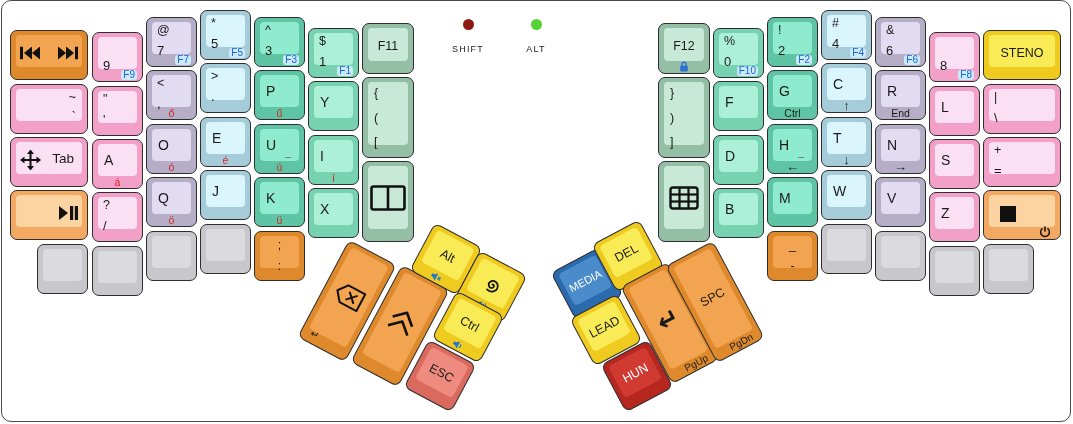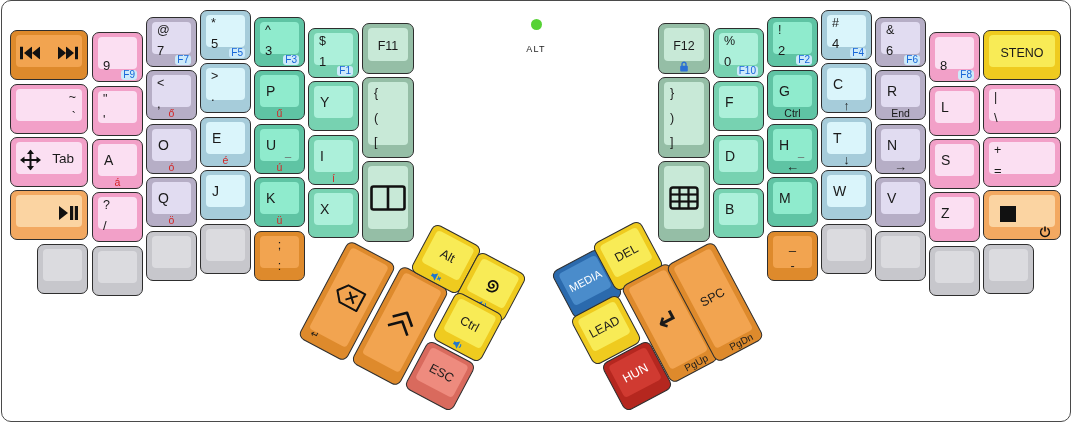--- a/index.html
+++ b/index.html
@@ -494,17 +494,21 @@
         <span class="lab p-big">↵</span>
         <span class="lab p-lipr">PgUp</span>
       </div>
       <div class="key c-orange" style="left: 688px; top: 247px; width: 54px; height: 110px; transform: rotate(-28deg);">
         <div class="face"></div>
         <span class="lab p-c">SPC</span>
         <span class="lab p-lipr">PgDn</span>
       </div>
     </div>
 
+  <div class="ind" style="left:428px;top:16px;">
+    <span class="dot" style="background: rgb(143, 27, 16);"></span>
+    <div class="ind-label">SHIFT</div>
+  </div>
   <div class="ind" style="left:496px;top:16px;">
     <span class="dot" style="background: rgb(86, 210, 53);"></span>
     <div class="ind-label">ALT</div>
   </div>
 </div>
 
 </body></html>

